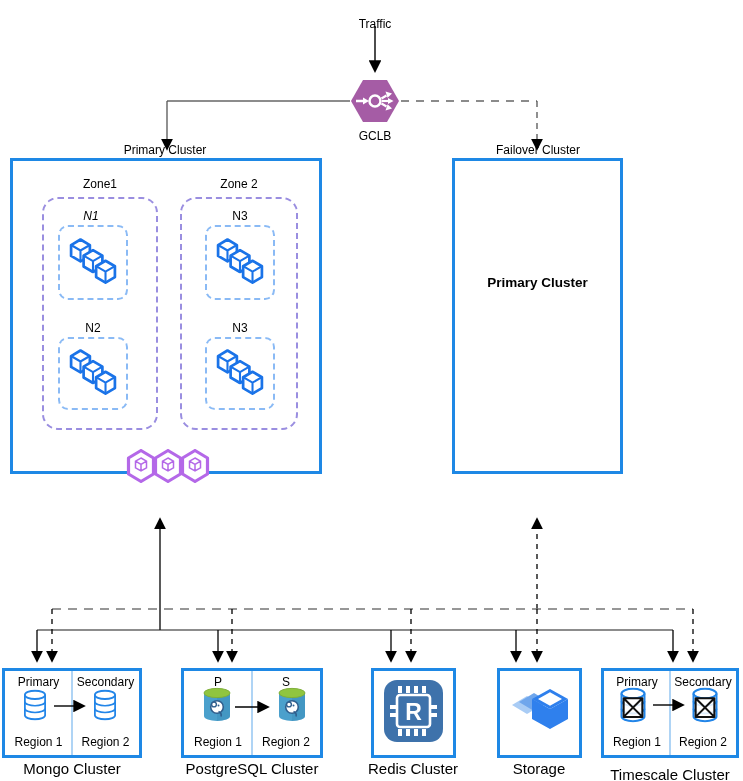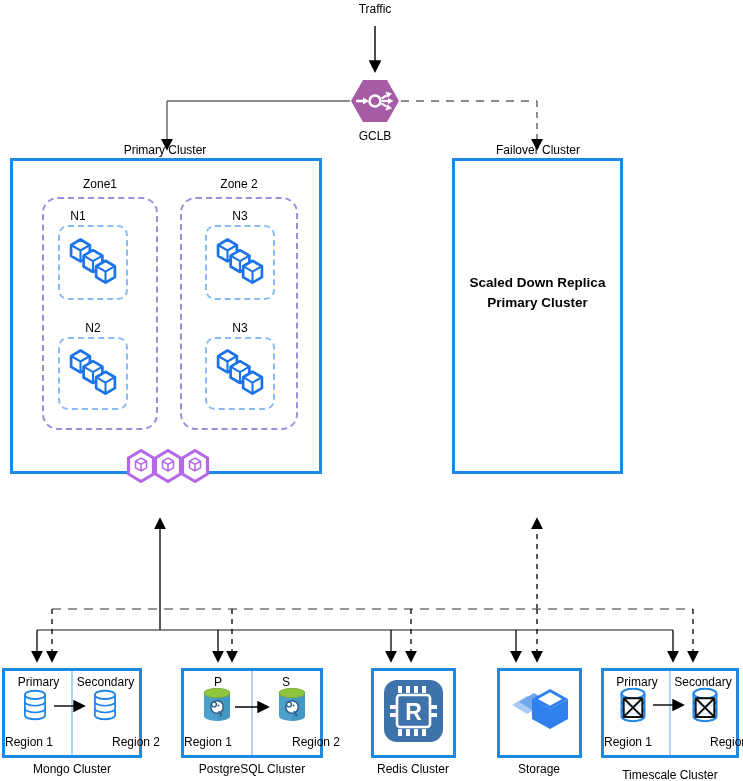--- a/index.html
+++ b/index.html
@@ -10,24 +10,24 @@
   .big-box { position:absolute; top:158px; height:316px; border:3px solid #1E88E5; background:#fff; z-index:2; }
   #primary-box { left:10px; width:312px; }
   #failover-box { left:452px; width:171px; }
   .zone { position:absolute; border:2px dashed #9A8EE0; border-radius:16px; }
   .node { position:absolute; border:2px dashed #8ABAF5; border-radius:10px; display:flex; align-items:center; justify-content:center; }
   .failover-text { position:absolute; top:112px; left:0; right:0; text-align:center; font-weight:bold; font-size:13.5px; line-height:20px; }
   .svc { position:absolute; top:668px; height:90px; border:3px solid #1E88E5; background:#fff; z-index:2; }
   .divider { position:absolute; top:0; bottom:0; left:calc(50% - 1px); width:2px; background:#AFD4F5; }
   .role-l,.role-r { position:absolute; top:4px; width:50%; text-align:center; font-size:12px; }
   .role-l { left:0; } .role-r { left:50%; }
-  .reg-l,.reg-r { position:absolute; bottom:6px; width:50%; text-align:left; font-size:12px; }
-  .reg-l { left:0; } .reg-r { left:50%;margin-left:40px; }
+  .reg-l,.reg-r { position:absolute; bottom:6px; width:50%; text-align:center; font-size:12px; }
+  .reg-l { left:0; } .reg-r { left:50%; }
   .icn { position:absolute; }
-  .name-lbl { font-size:12px; }
+  .name-lbl { font-size:15px; }
 </style>
 </head>
 <body>
 
 <div class="canvas">
 
   <svg width="0" height="0" style="position:absolute" aria-hidden="true">
     <defs>
       <marker id="ah" viewBox="0 0 10 10" refX="8.5" refY="5" markerWidth="9" markerHeight="9" orient="auto-start-reverse">
         <path d="M0,0 L10,5 L0,10 Z" fill="#000"></path>
@@ -113,21 +113,21 @@
       <path d="M411,609 V661" stroke="#000" stroke-width="1.3" stroke-dasharray="5 5" marker-end="url(#ah)"></path>
       <path d="M537,609 V661" stroke="#000" stroke-width="1.3" stroke-dasharray="5 5" marker-end="url(#ah)"></path>
       <path d="M693,609 V661" stroke="#000" stroke-width="1.3" stroke-dasharray="5 5" marker-end="url(#ah)"></path>
 
       <path d="M54,706 H84" stroke="#000" stroke-width="1.4" marker-end="url(#ah)"></path>
       <path d="M235,707 H268" stroke="#000" stroke-width="1.4" marker-end="url(#ah)"></path>
       <path d="M653,705 H683" stroke="#000" stroke-width="1.4" marker-end="url(#ah)"></path>
     </g>
   </svg>
 
-  <div class="lbl" style="left:340px;top:2px;width:70px;">Traffic</div>
+  <div class="lbl" style="left:340px;top:17px;width:70px;">Traffic</div>
   <div class="icn" style="left:349px;top:78px;z-index:4;">
     <svg width="52" height="46" viewBox="0 0 52 46">
       <path d="M14,2 H38 L50,23 L38,44 H14 L2,23 Z" fill="#A55CA5"></path>
       <path d="M7,23 H14" stroke="#fff" stroke-width="2.5" fill="none"></path>
       <path d="M14,19.5 L20,23 L14,26.5 Z" fill="#fff"></path>
       <circle cx="26" cy="23" r="5.5" fill="none" stroke="#fff" stroke-width="2.5"></circle>
       <path d="M33,23 H39" stroke="#fff" stroke-width="2.2" fill="none"></path>
       <path d="M39,20 L44.5,23 L39,26 Z" fill="#fff"></path>
       <path d="M32.5,20.5 L37.5,17.5" stroke="#fff" stroke-width="2.2" fill="none"></path>
       <path d="M36.5,13.5 L43,15.5 L38.6,19.8 Z" fill="#fff"></path>
@@ -140,21 +140,21 @@
   <div class="lbl" style="left:95px;top:143px;width:140px;">Primary Cluster</div>
   <div class="lbl" style="left:468px;top:143px;width:140px;">Failover Cluster</div>
 
   <div id="primary-box" class="big-box">
     <div class="lbl" style="left:29px;top:16px;width:116px;">Zone1</div>
     <div class="lbl" style="left:167px;top:16px;width:118px;">Zone 2</div>
 
     <div class="zone" style="left:29px;top:36px;width:116px;height:233px;"></div>
     <div class="zone" style="left:167px;top:36px;width:118px;height:233px;"></div>
 
-    <div class="lbl" style="left:30px;top:48px;width:70px;">N1</div>
+    <div class="lbl" style="left:43px;top:48px;width:70px;font-style:italic;">N1</div>
     <div class="node" style="left:45px;top:64px;width:70px;height:75px;">
       <svg width="52" height="52" viewBox="0 0 54 54">
         <use href="#cube" x="1" y="1" width="26" height="26"></use>
         <use href="#cube" x="14" y="12" width="26" height="26"></use>
         <use href="#cube" x="27" y="23" width="26" height="26"></use>
       </svg>
     </div>
     <div class="lbl" style="left:45px;top:160px;width:70px;">N2</div>
     <div class="node" style="left:45px;top:176px;width:70px;height:73px;">
       <svg width="52" height="52" viewBox="0 0 54 54">
@@ -184,21 +184,20 @@
       <svg width="84" height="36" viewBox="0 0 84 34">
         <use href="#podhex" x="0" y="0" width="30" height="34"></use>
         <use href="#podhex" x="27" y="0" width="30" height="34"></use>
         <use href="#podhex" x="54" y="0" width="30" height="34"></use>
       </svg>
     </div>
   </div>
 
   <div id="failover-box" class="big-box">
     <div class="failover-text">
-      <div>Scaled Down Replica</div>
       <div>Primary Cluster</div>
     </div>
   </div>
 
   <div class="svc" style="left:2px;width:140px;">
     <div class="divider"></div>
     <div class="role-l">Primary</div>
     <div class="role-r">Secondary</div>
     <svg class="icn" style="left:15px;top:18px;" width="30" height="32" viewBox="0 0 40 42">
         <use href="#dbstack"></use>

